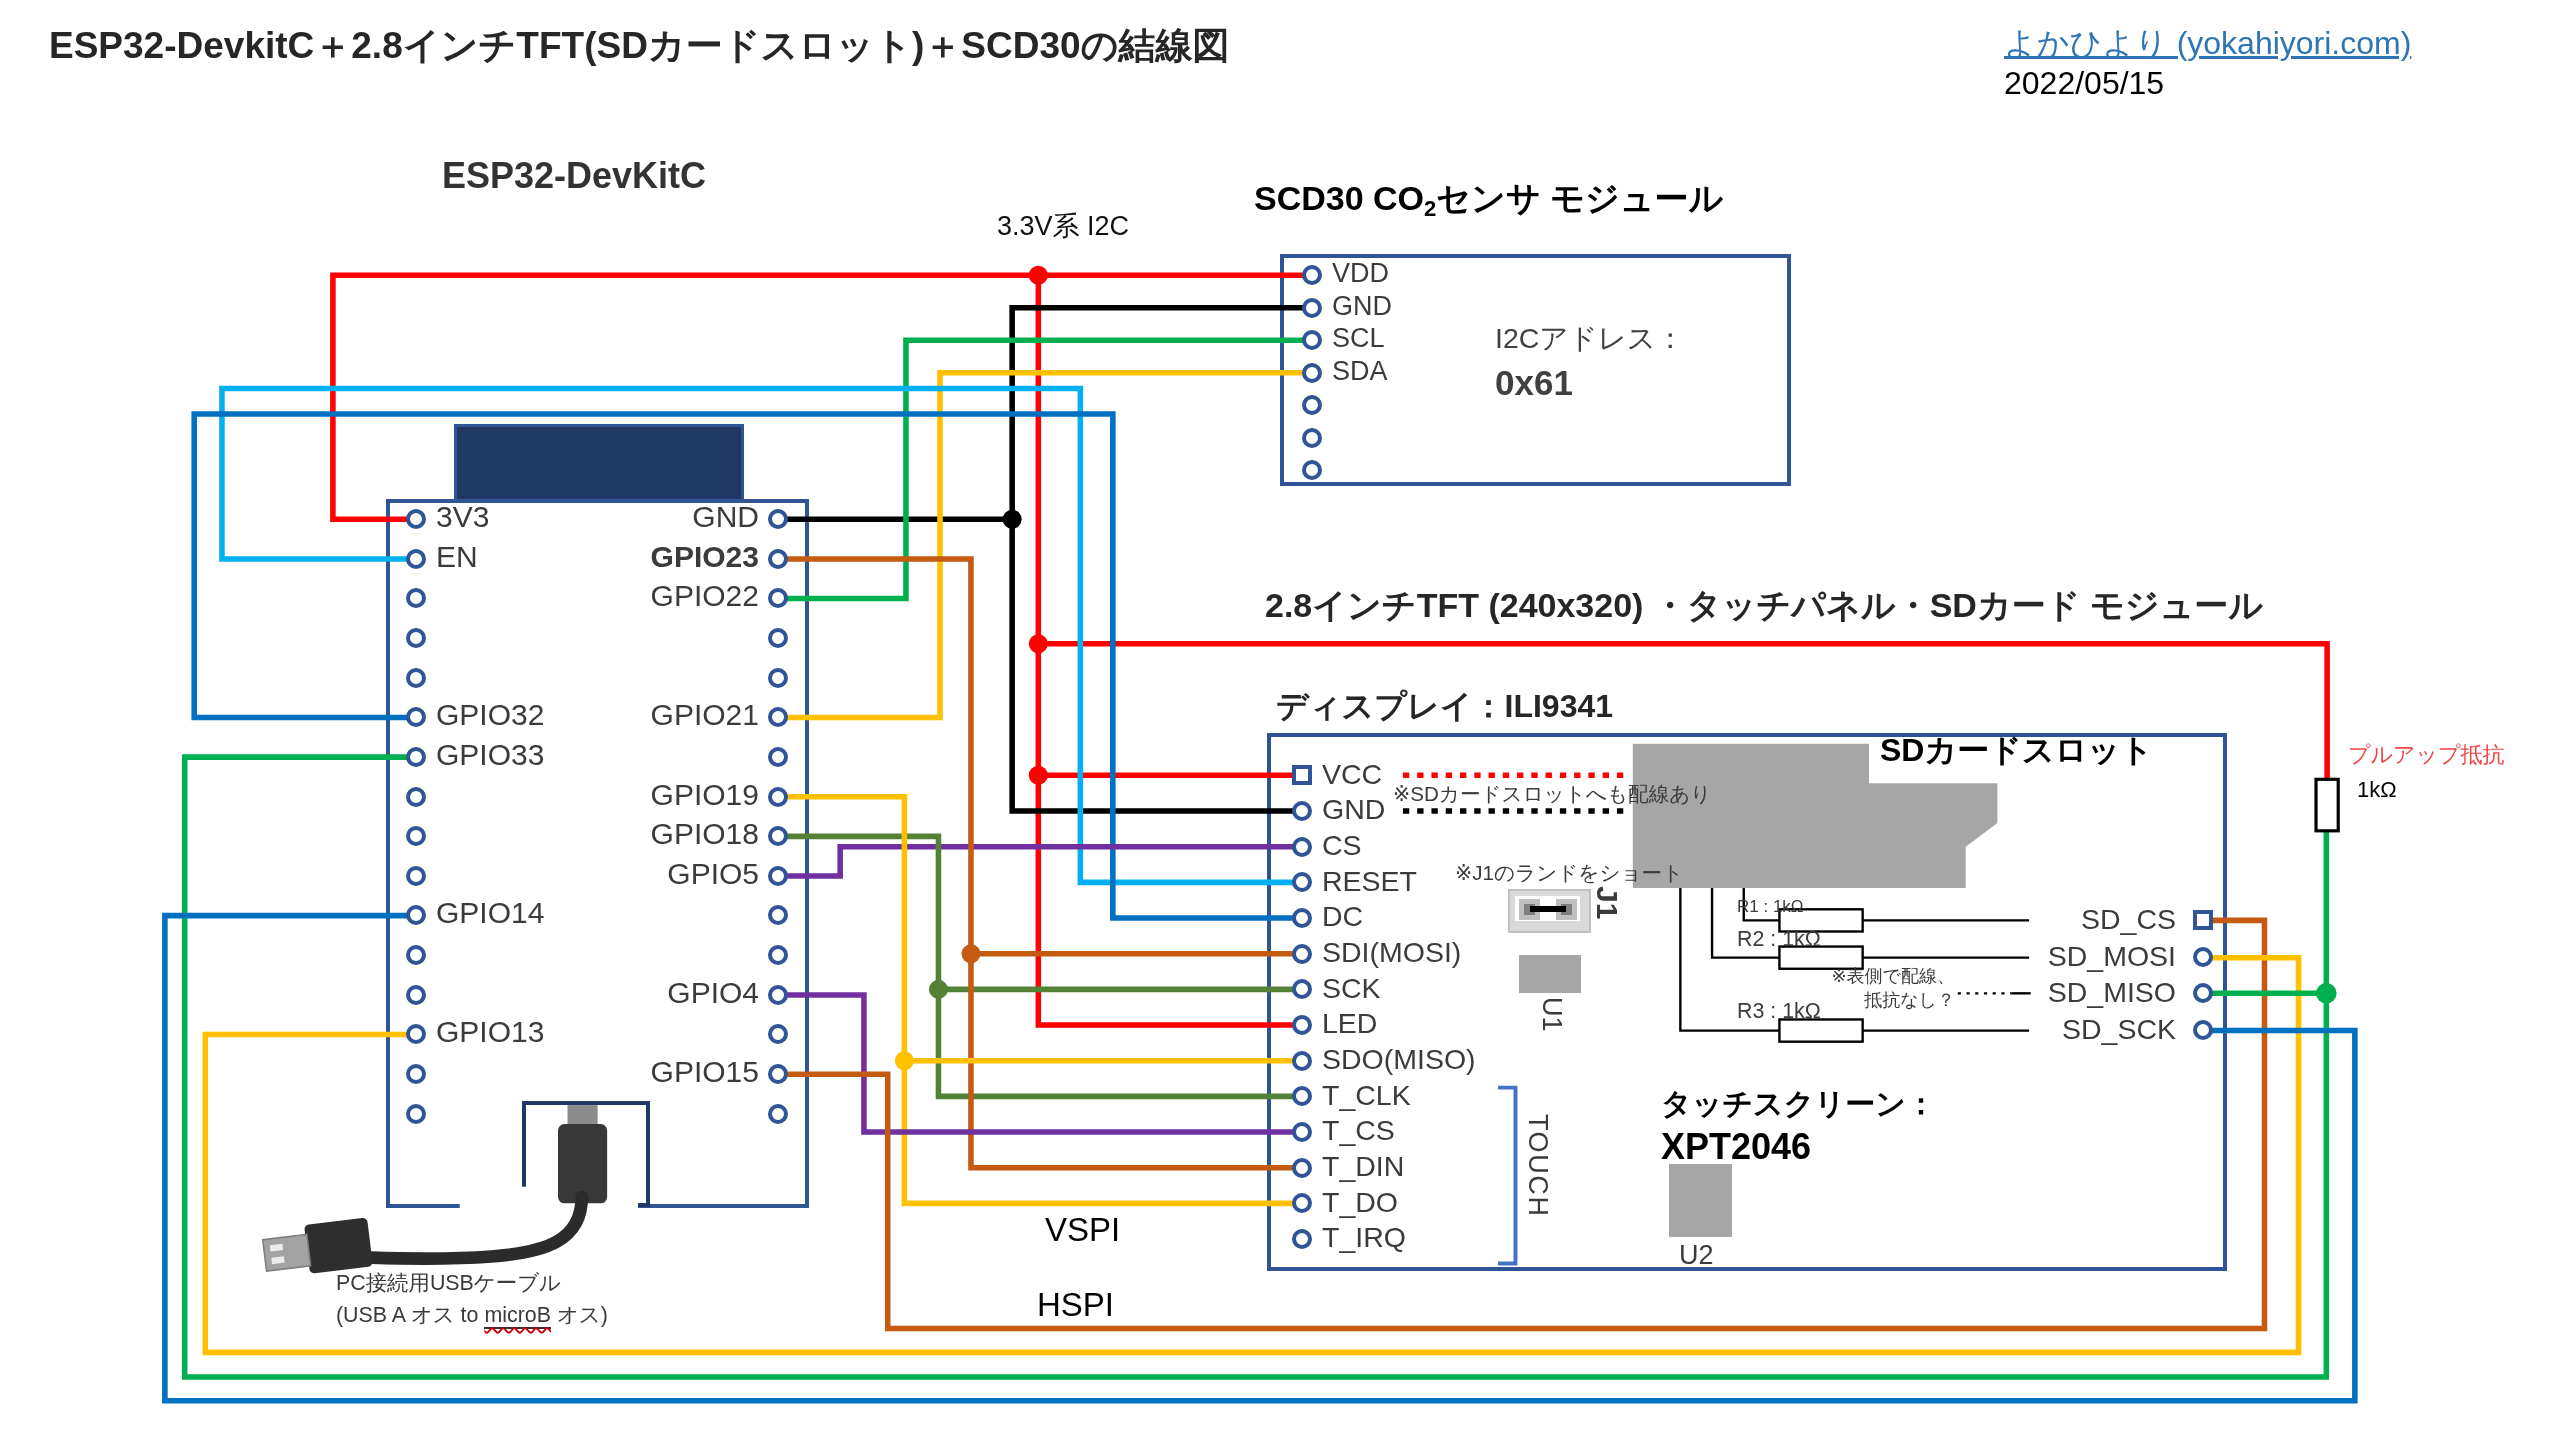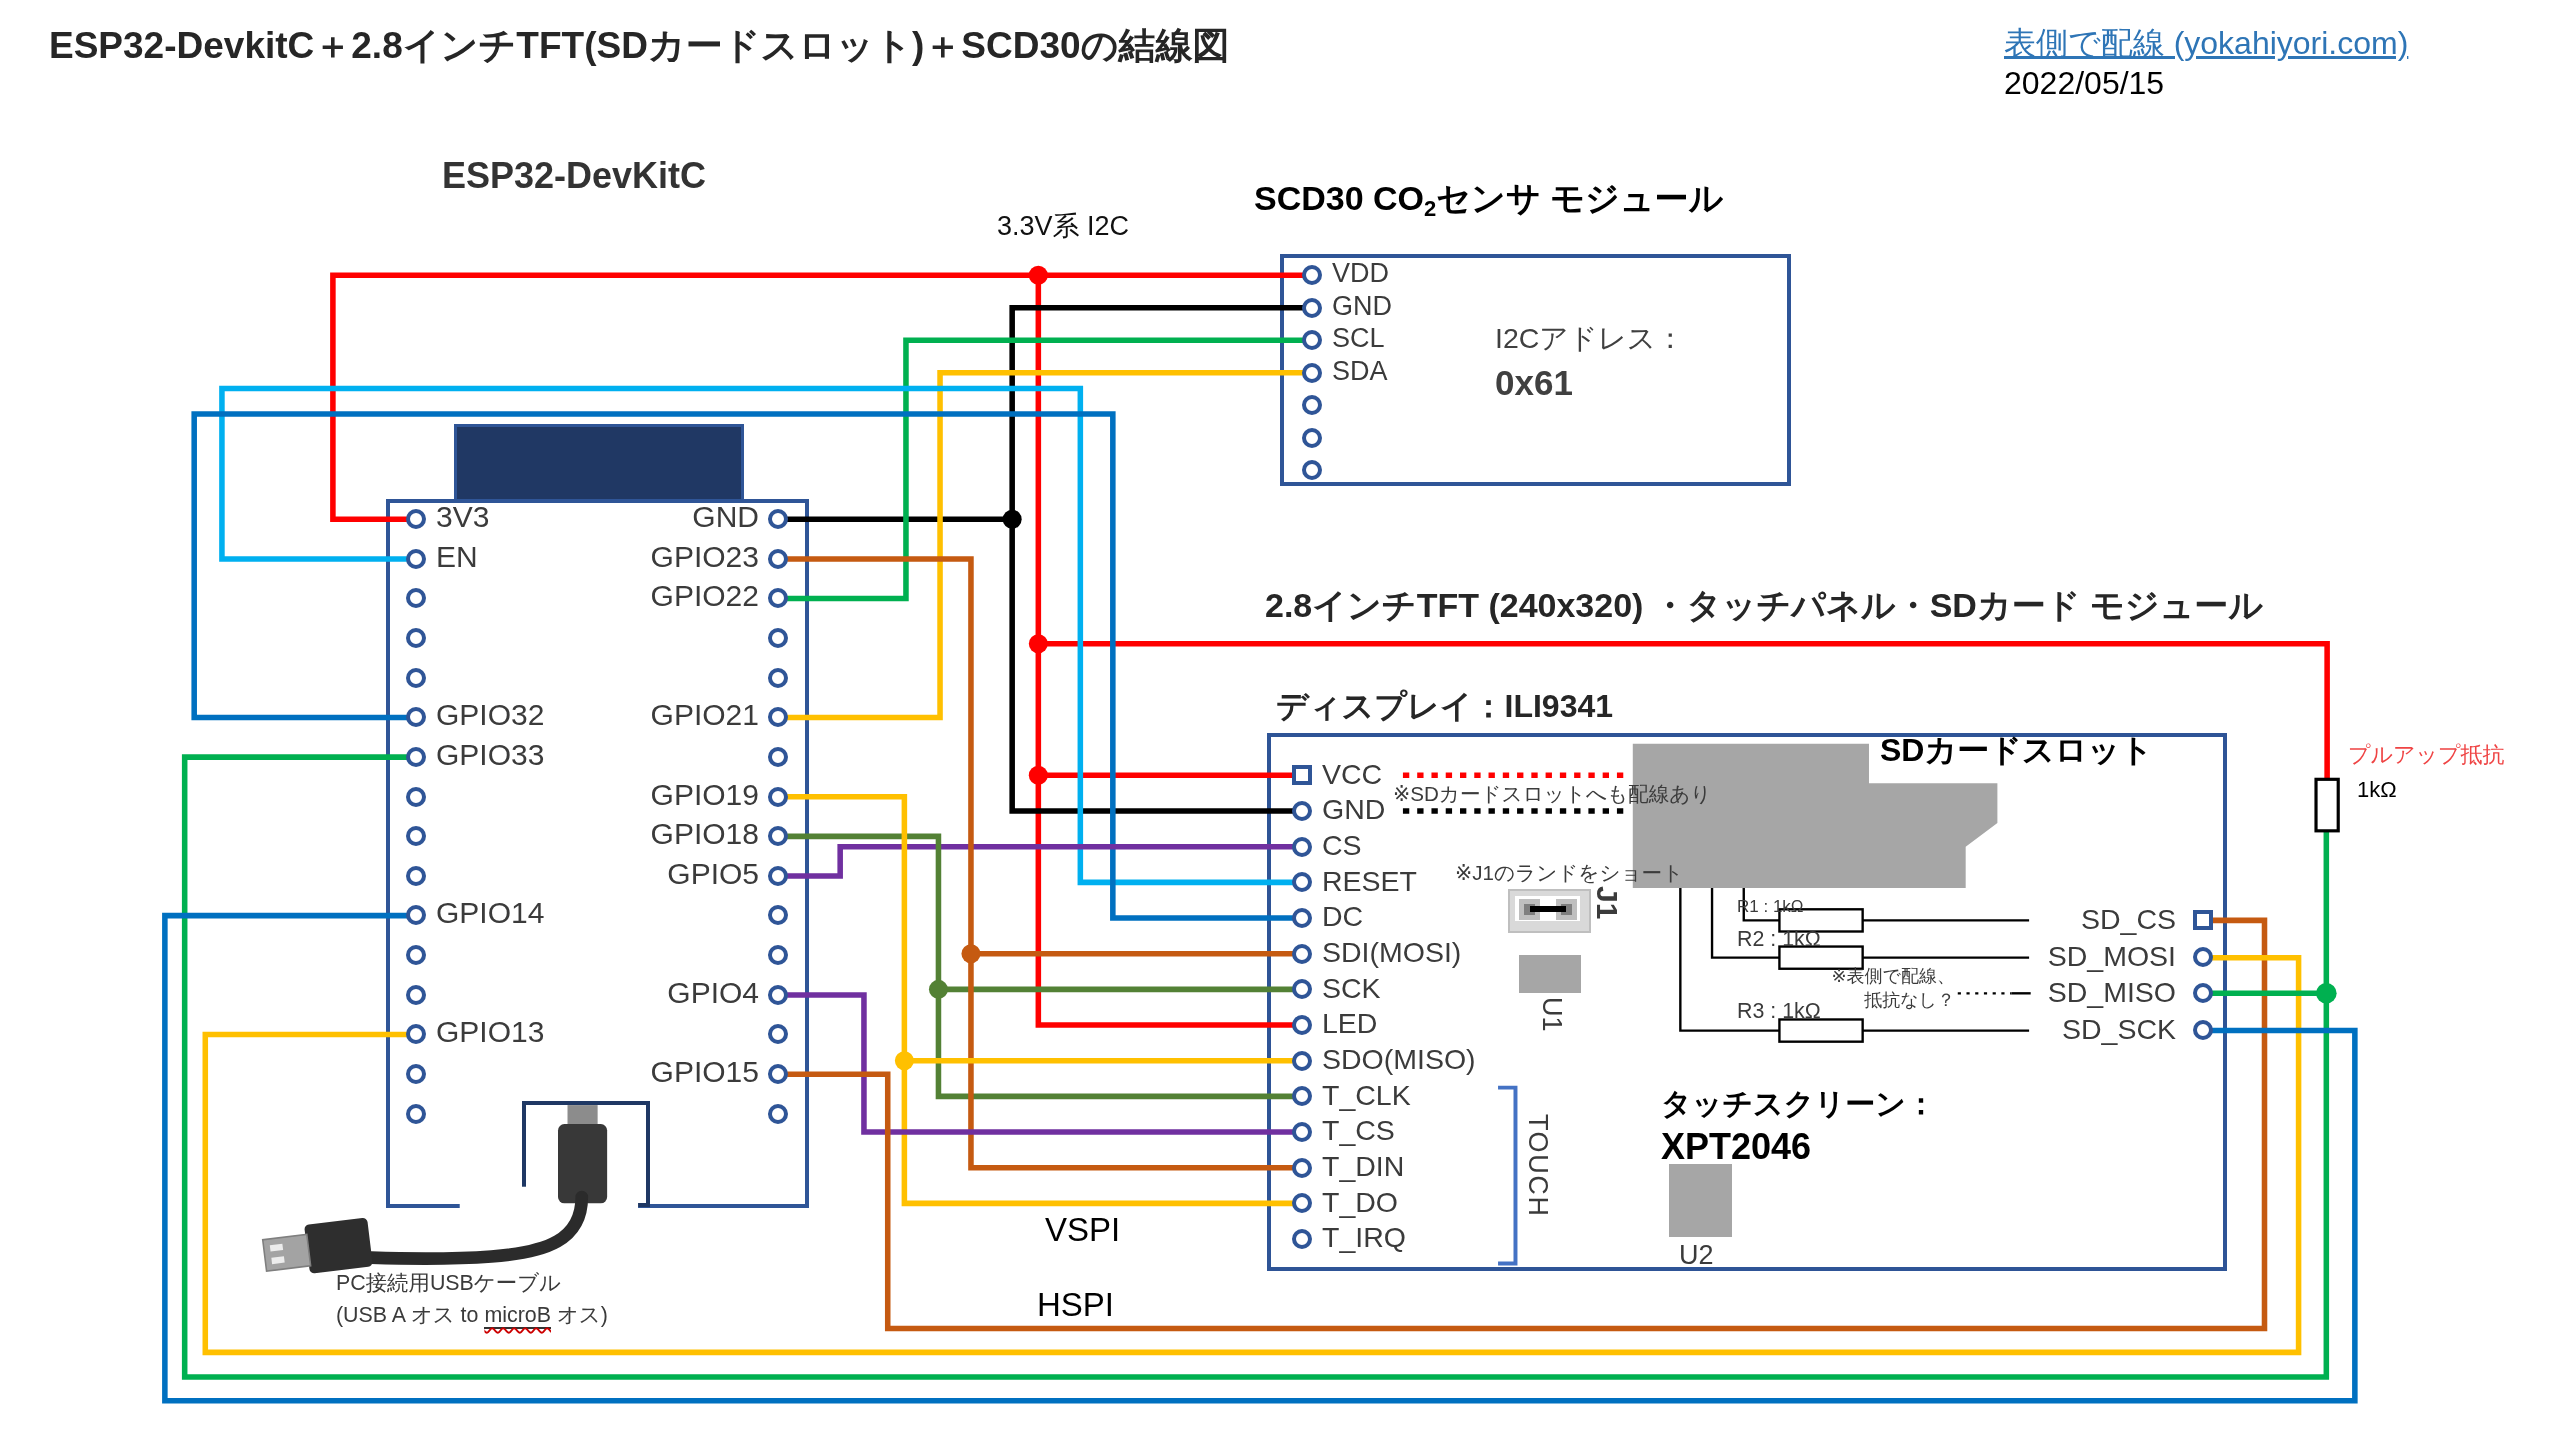--- a/index.html
+++ b/index.html
@@ -16,21 +16,21 @@
   .wire{fill:none;stroke-linejoin:miter;stroke-linecap:butt;}
   .wavy{border-bottom:2.4px solid #333;text-decoration:underline wavy #cc0000 1.6px;text-underline-offset:4.8px;}
   a.link{color:#2E75B6;text-decoration:underline;cursor:pointer;}
 </style>
 </head>
 <body>
 
 <div id="canvas">
 
   <div class="lbl bold" style="left:49px;top:20.6px;font-size:37px;color:#262626;">ESP32-DevkitC＋2.8インチTFT(SDカードスロット)＋SCD30の結線図</div>
-  <a class="lbl link" style="left:2004px;top:22px;font-size:32px;">表側で配線 (yokahiyori.com)</a>
+  <a class="lbl link" style="left:2004px;top:22px;font-size:32px;">よかひより (yokahiyori.com)</a>
   <div class="lbl" style="left:2004px;top:65px;font-size:32px;color:#000;">2022/05/15</div>
 
   <div class="lbl bold" style="left:442px;top:155px;font-size:36px;color:#333;">ESP32-DevKitC</div>
   <div class="box" style="left:454px;top:424px;width:284px;height:72px;background:#203864;border:3.2px solid #2F5597;"></div>
   <div class="box" style="left:386px;top:499px;width:415px;height:701px;border:4px solid #2F5597;"></div>
   <div class="box" style="left:522px;top:1101px;width:120px;height:98px;border:4px solid #1F3864;"></div>
 
   <div class="box" style="left:1280px;top:254px;width:503px;height:224px;border:4px solid #2F5597;"></div>
 
   <div class="box" style="left:1267px;top:733px;width:952px;height:530px;border:4.8px solid #2E5496;"></div>
@@ -152,21 +152,21 @@
   </div>
 
   <div id="gen">
       <div class="pin" style="left: 416px; top: 519px;"></div>
       <div class="pin" style="left: 778px; top: 519px;"></div>
       <div class="lbl" style="left: 436px; top: 500px; font-size: 30px;">3V3</div>
       <div class="lbl" style="left: 555px; top: 500px; font-size: 30px; text-align: right; width: 204px;">GND</div>
       <div class="pin" style="left: 416px; top: 559px;"></div>
       <div class="pin" style="left: 778px; top: 559px;"></div>
       <div class="lbl" style="left: 436px; top: 540px; font-size: 30px;">EN</div>
-      <div class="lbl" style="left: 555px; top: 540px; font-size: 30px; text-align: right; width: 204px;">GPIO23</div>
+      <div class="lbl" style="left: 555px; top: 540px; font-size: 30px; text-align: right; width: 204px; font-weight: bold;">GPIO23</div>
       <div class="pin" style="left: 416px; top: 598px;"></div>
       <div class="pin" style="left: 778px; top: 598px;"></div>
       <div class="lbl" style="left: 555px; top: 579px; font-size: 30px; text-align: right; width: 204px;">GPIO22</div>
       <div class="pin" style="left: 416px; top: 638px;"></div>
       <div class="pin" style="left: 778px; top: 638px;"></div>
       <div class="pin" style="left: 416px; top: 678px;"></div>
       <div class="pin" style="left: 778px; top: 678px;"></div>
       <div class="pin" style="left: 416px; top: 717px;"></div>
       <div class="pin" style="left: 778px; top: 717px;"></div>
       <div class="lbl" style="left: 436px; top: 698px; font-size: 30px;">GPIO32</div>

